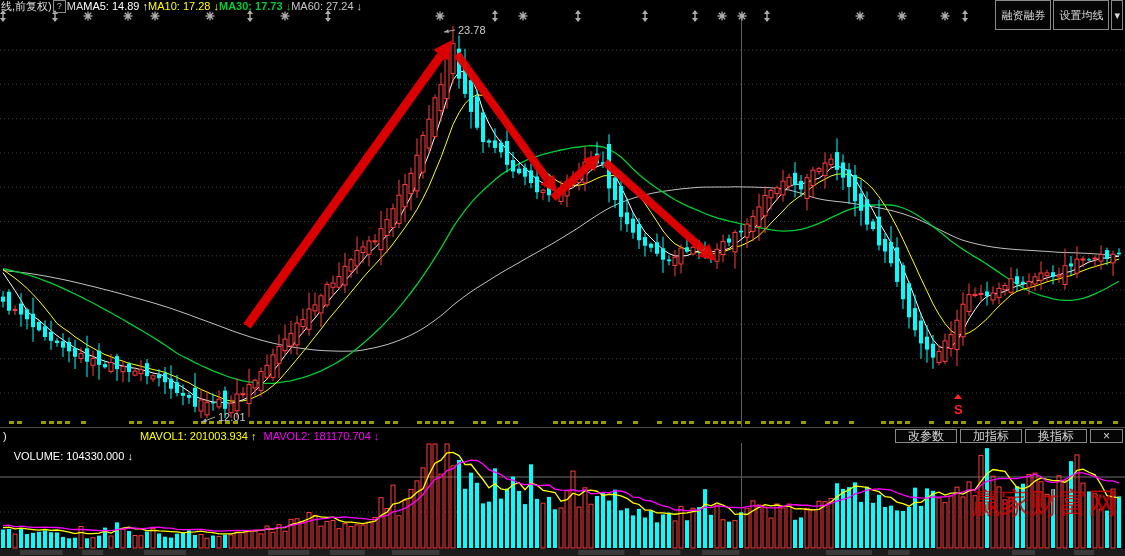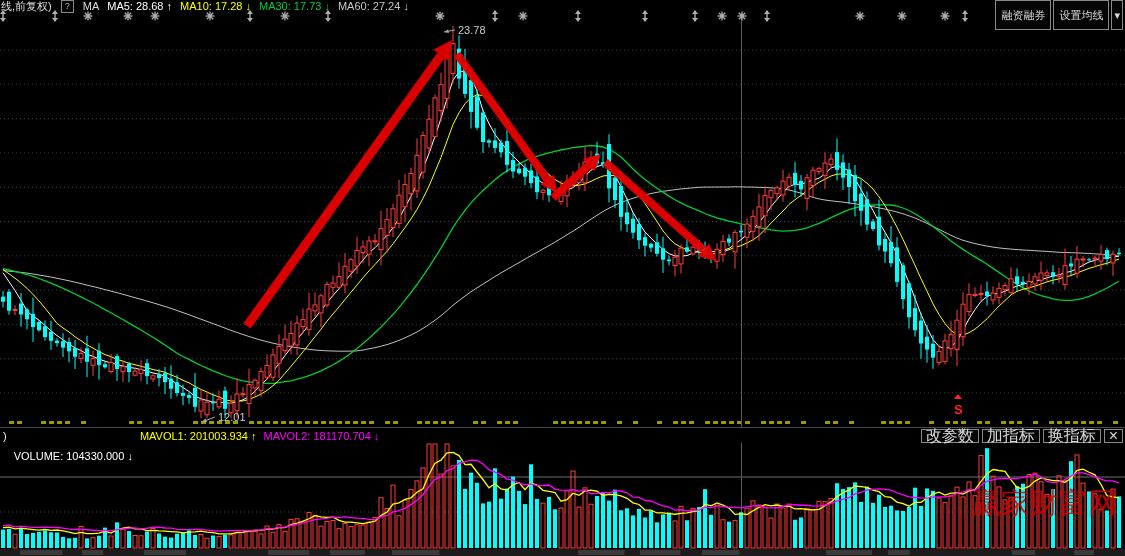--- a/index.html
+++ b/index.html
@@ -2,34 +2,34 @@
 <html><head>
 <meta charset="utf-8">
 <style>
   html,body{margin:0;padding:0;background:#000;}
   #app{position:relative;width:1125px;height:556px;background:#000;overflow:hidden;
        font-family:"Liberation Sans","DejaVu Sans",sans-serif;}
   #chart-svg{position:absolute;left:0;top:0;}
   #top-header{position:absolute;top:0;left:0;right:0;height:15px;display:flex;
       justify-content:space-between;align-items:flex-start;font-size:11px;line-height:13px;
       color:#ddd;z-index:5;white-space:nowrap;}
-  .hleft{display:flex;gap:8px;align-items:center;padding-left:1px;}
+  .hleft{display:flex;gap:0;align-items:center;padding-left:1px;}
   .helpbox{border:1px solid #8a8a8a;color:#bbb;width:11px;height:11px;display:inline-flex;
       align-items:center;justify-content:center;font-size:9px;margin:0 1px;}
   .hright{display:flex;gap:2px;padding-right:2px;}
   .hbtn{background:#050505;border:1px solid #8a8a8a;color:#d8d8d8;font-size:11px;
       line-height:12px;padding:0 5px;height:30px;font-family:inherit;cursor:default;}
   .caretbtn{padding:0 2px;}
   #vol-header{position:absolute;top:427px;left:0;right:0;height:15px;background:#000;
       border-top:1px solid #4a4a4a;display:flex;justify-content:space-between;align-items:center;
       font-size:11px;z-index:5;white-space:nowrap;color:#eee;}
   .vh-left{display:flex;gap:7px;padding-left:3px;align-items:center;}
   .vh-right{display:flex;gap:3px;padding-right:2px;}
-  .vbtn{background:#050505;border:1px solid #8a8a8a;color:#d8d8d8;font-size:16px;
-      line-height:12px;padding:0 4px;height:14px;font-family:inherit;cursor:default;}
+  .vbtn{background:#050505;border:1px solid #8a8a8a;color:#d8d8d8;font-size:12px;
+      line-height:12px;padding:0 12px;height:14px;font-family:inherit;cursor:default;}
   #watermark{position:absolute;left:924px;top:489px;font-size:29px;font-weight:normal;
       color:#dd0000;opacity:.85;z-index:6;line-height:1;letter-spacing:0;margin-left:48px;}
 </style>
 </head>
 <body>
 
 <div id="app">
 
   <svg id="chart-svg" width="1125" height="556">
       <line x1="0" y1="50" x2="1125" y2="50" stroke="#3f3f3f" stroke-width="1" stroke-dasharray="1 3"></line>
@@ -838,23 +838,23 @@
       <text x="218" y="421" fill="#cccccc" font-size="11px" font-family="Liberation Sans, DejaVu Sans, sans-serif">12.01</text>
       <polygon points="954,399 962,399 958,394" fill="#ff2222"></polygon>
       <text x="954" y="414" fill="#ff2222" font-size="13px" font-weight="bold" font-family="Liberation Sans, DejaVu Sans, sans-serif">S</text>
     </svg>
 
   <div id="top-header">
     <div class="hleft">
       <span>线,前复权)</span>
       <span class="helpbox">?</span>
       <span>MA</span>
-      <span style="color: rgb(255, 255, 255);"><span>MA5: 28.68</span> <span>↑</span></span>
+      <span style="color: rgb(255, 255, 255);"><span>MA5: 14.89</span> <span>↑</span></span>
       <span style="color: rgb(255, 255, 0);"><span>MA10: 17.28</span> <span>↓</span></span>
-      <span style="color: rgb(0, 204, 51);"><span>MA30: 17.73</span> <span>↓</span></span>
+      <span style="color: rgb(0, 204, 51); font-weight: bold;"><span>MA30: 17.73</span> <span>↓</span></span>
       <span style="color: rgb(200, 200, 200);"><span>MA60: 27.24</span> <span>↓</span></span>
     </div>
     <div class="hright">
       <button class="hbtn">融资融券</button>
       <button class="hbtn">设置均线</button>
       <button class="hbtn caretbtn">▾</button>
     </div>
   </div>
 
   <div id="vol-header">

